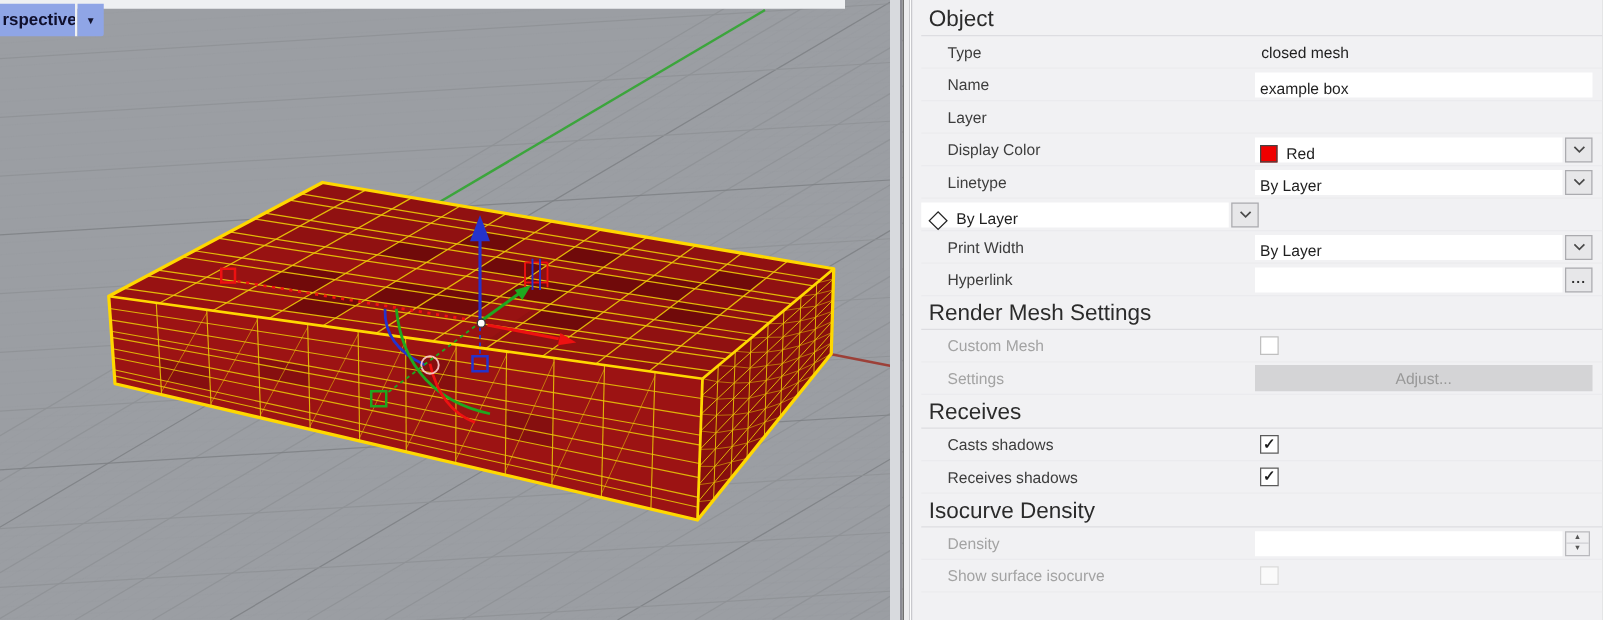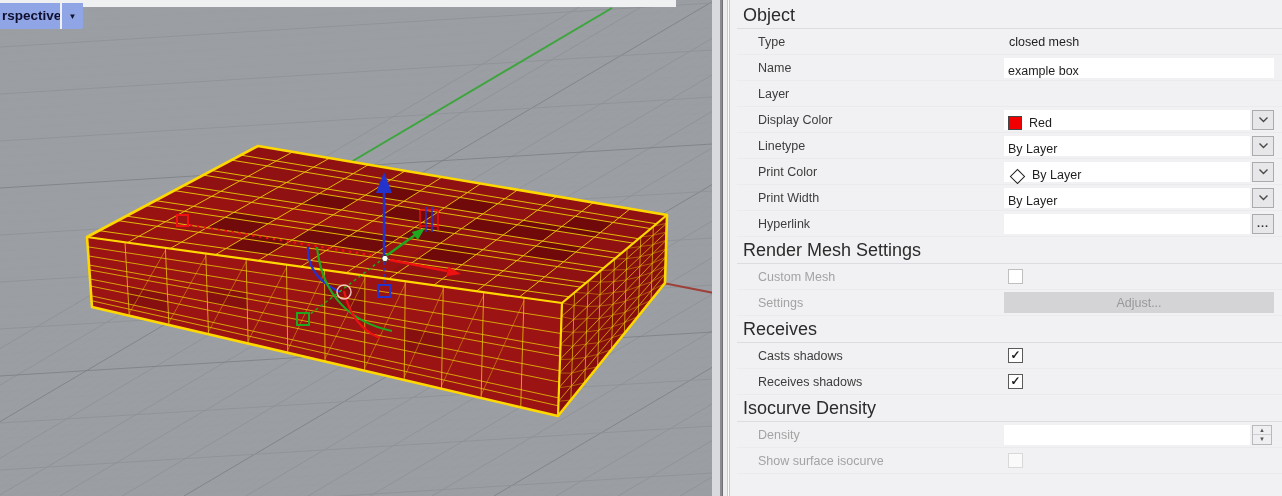--- a/index.html
+++ b/index.html
@@ -572,21 +572,20 @@
             <span class="val">By Layer</span>
           </div>
         <button class="ddbtn">
             <svg width="11" height="7" viewBox="0 0 11 7">
               <polyline points="1.5,1.5 5.5,5.5 9.5,1.5" fill="none" stroke="#4a4a4a" stroke-width="1.4"></polyline>
             </svg>
           </button>
       </div>
     </div>
     <div class="prow">
-      <div class="plabel">Print Color</div>
       <div class="pvalue">
         <div class="field">
           <span class="diamond"></span>
           <span class="val">By Layer</span>
         </div>
         <button class="ddbtn">
             <svg width="11" height="7" viewBox="0 0 11 7">
               <polyline points="1.5,1.5 5.5,5.5 9.5,1.5" fill="none" stroke="#4a4a4a" stroke-width="1.4"></polyline>
             </svg>
           </button>

